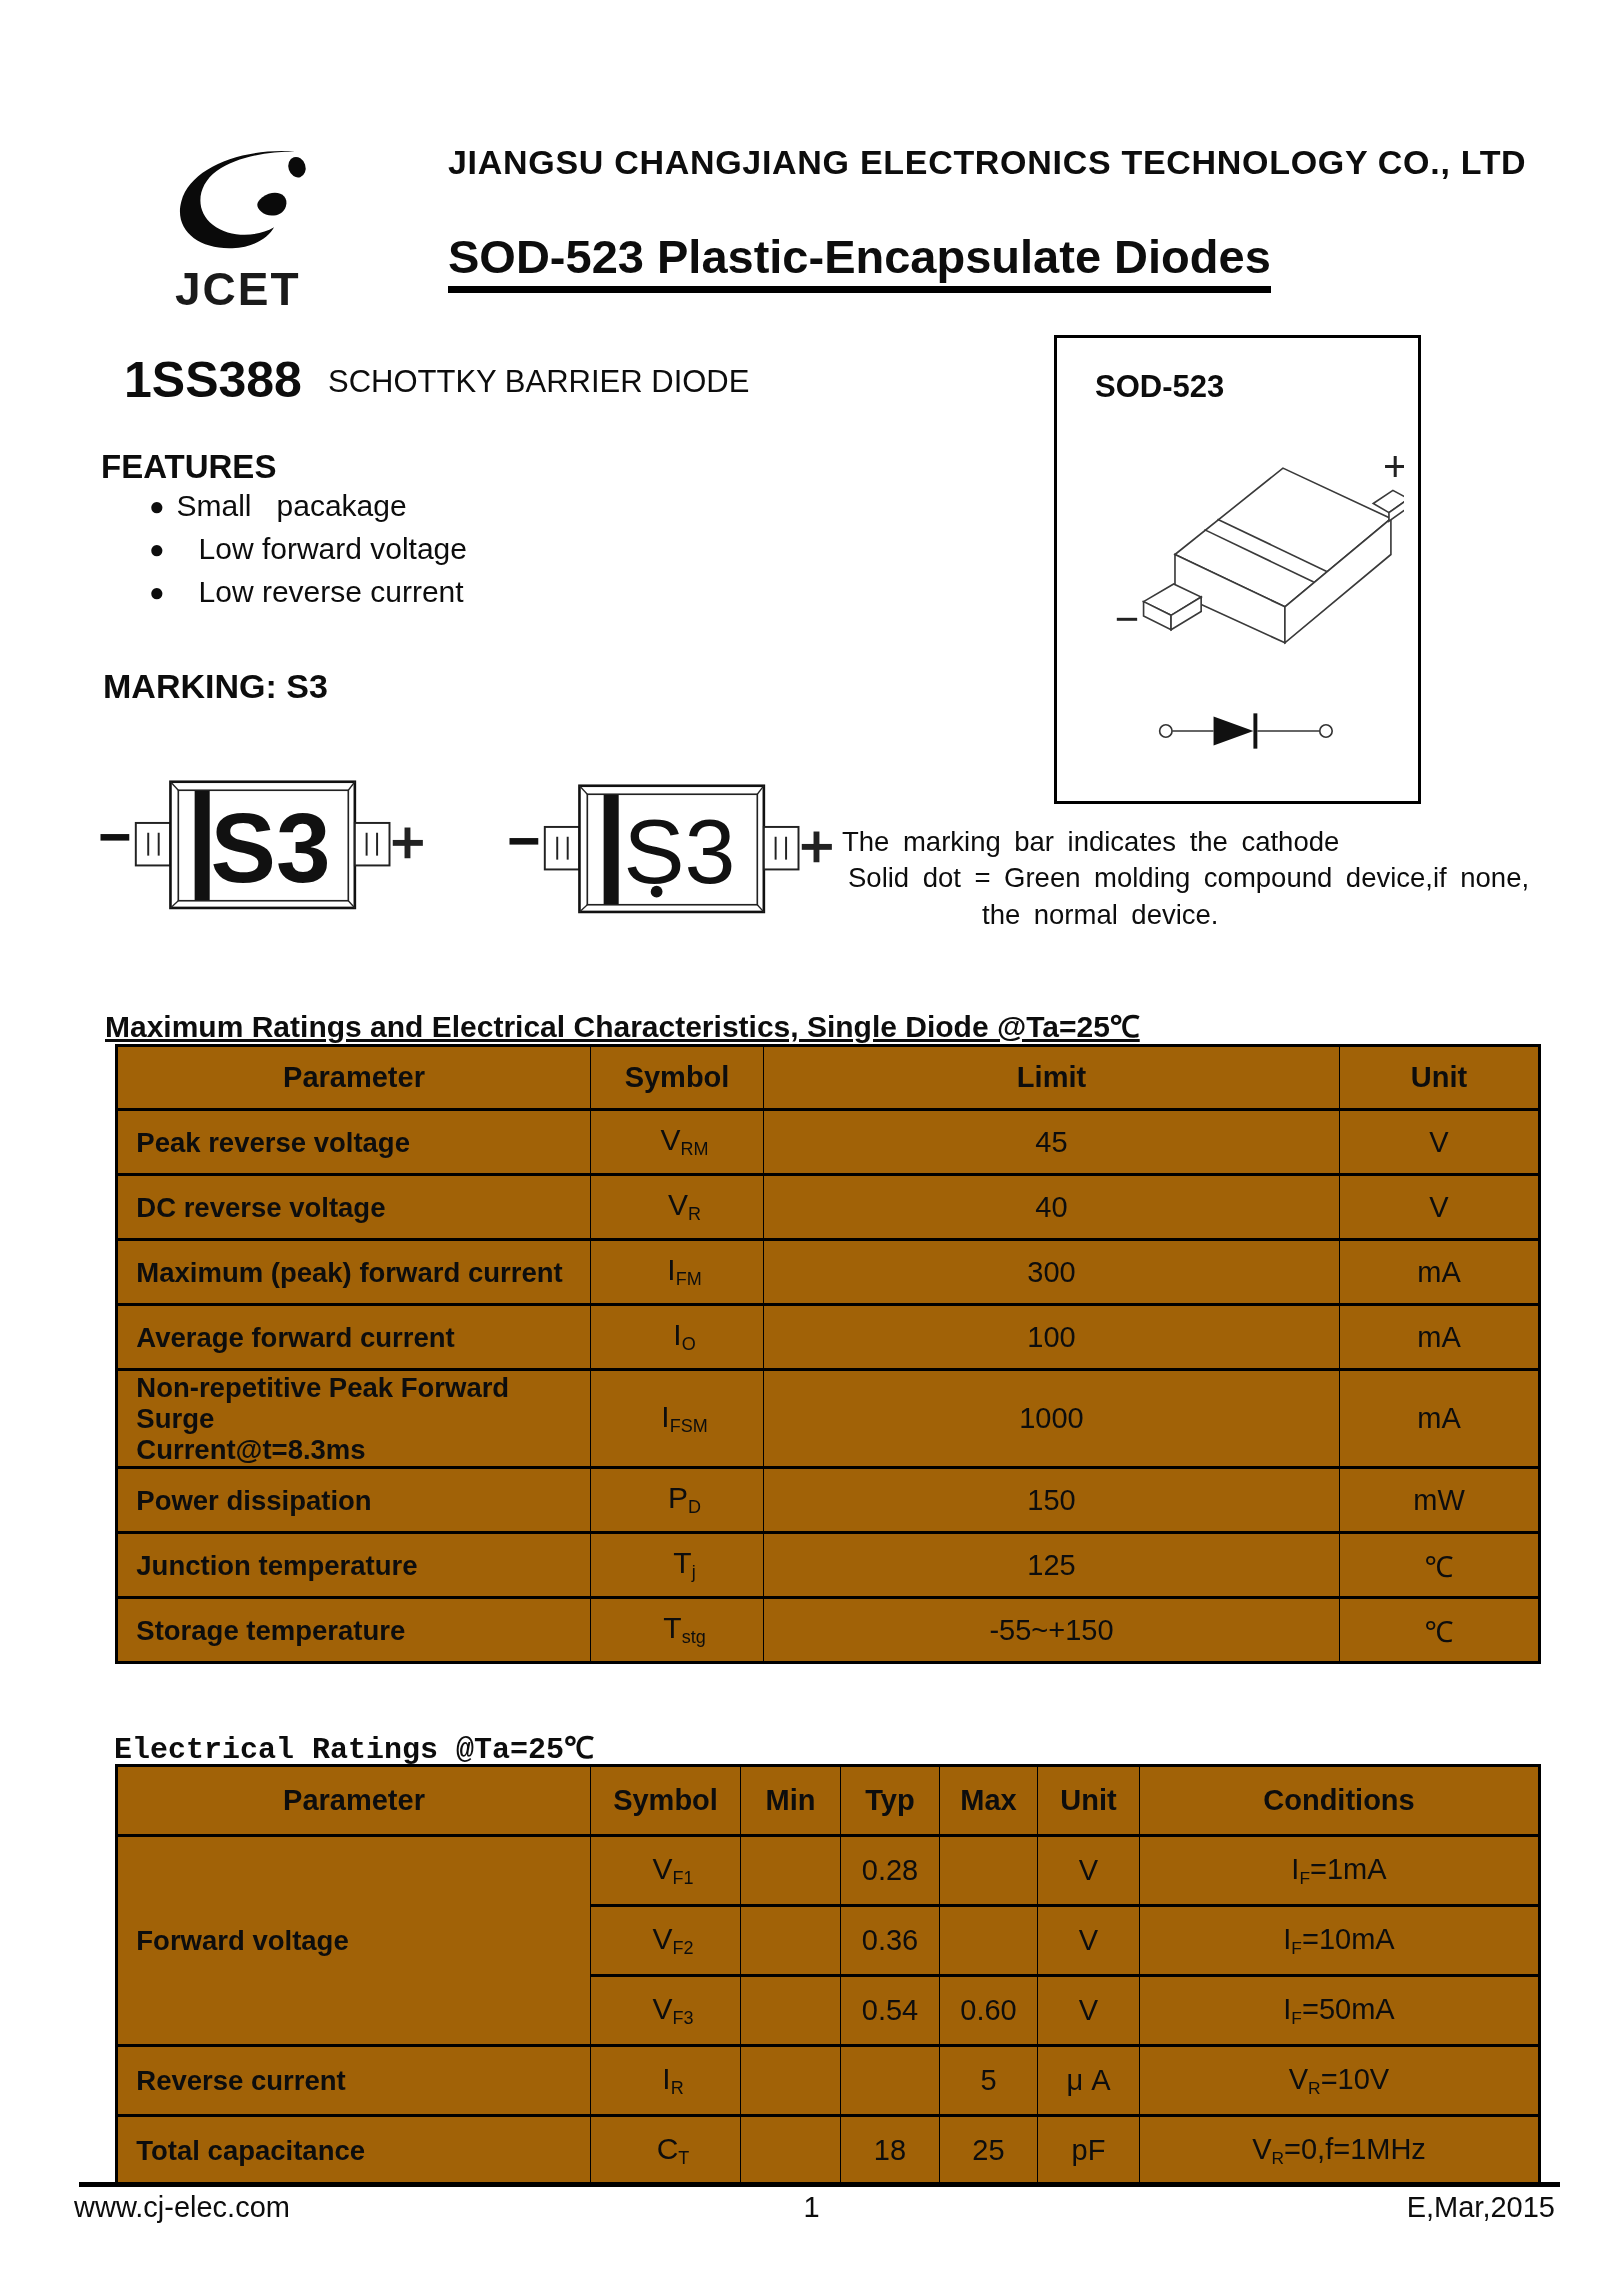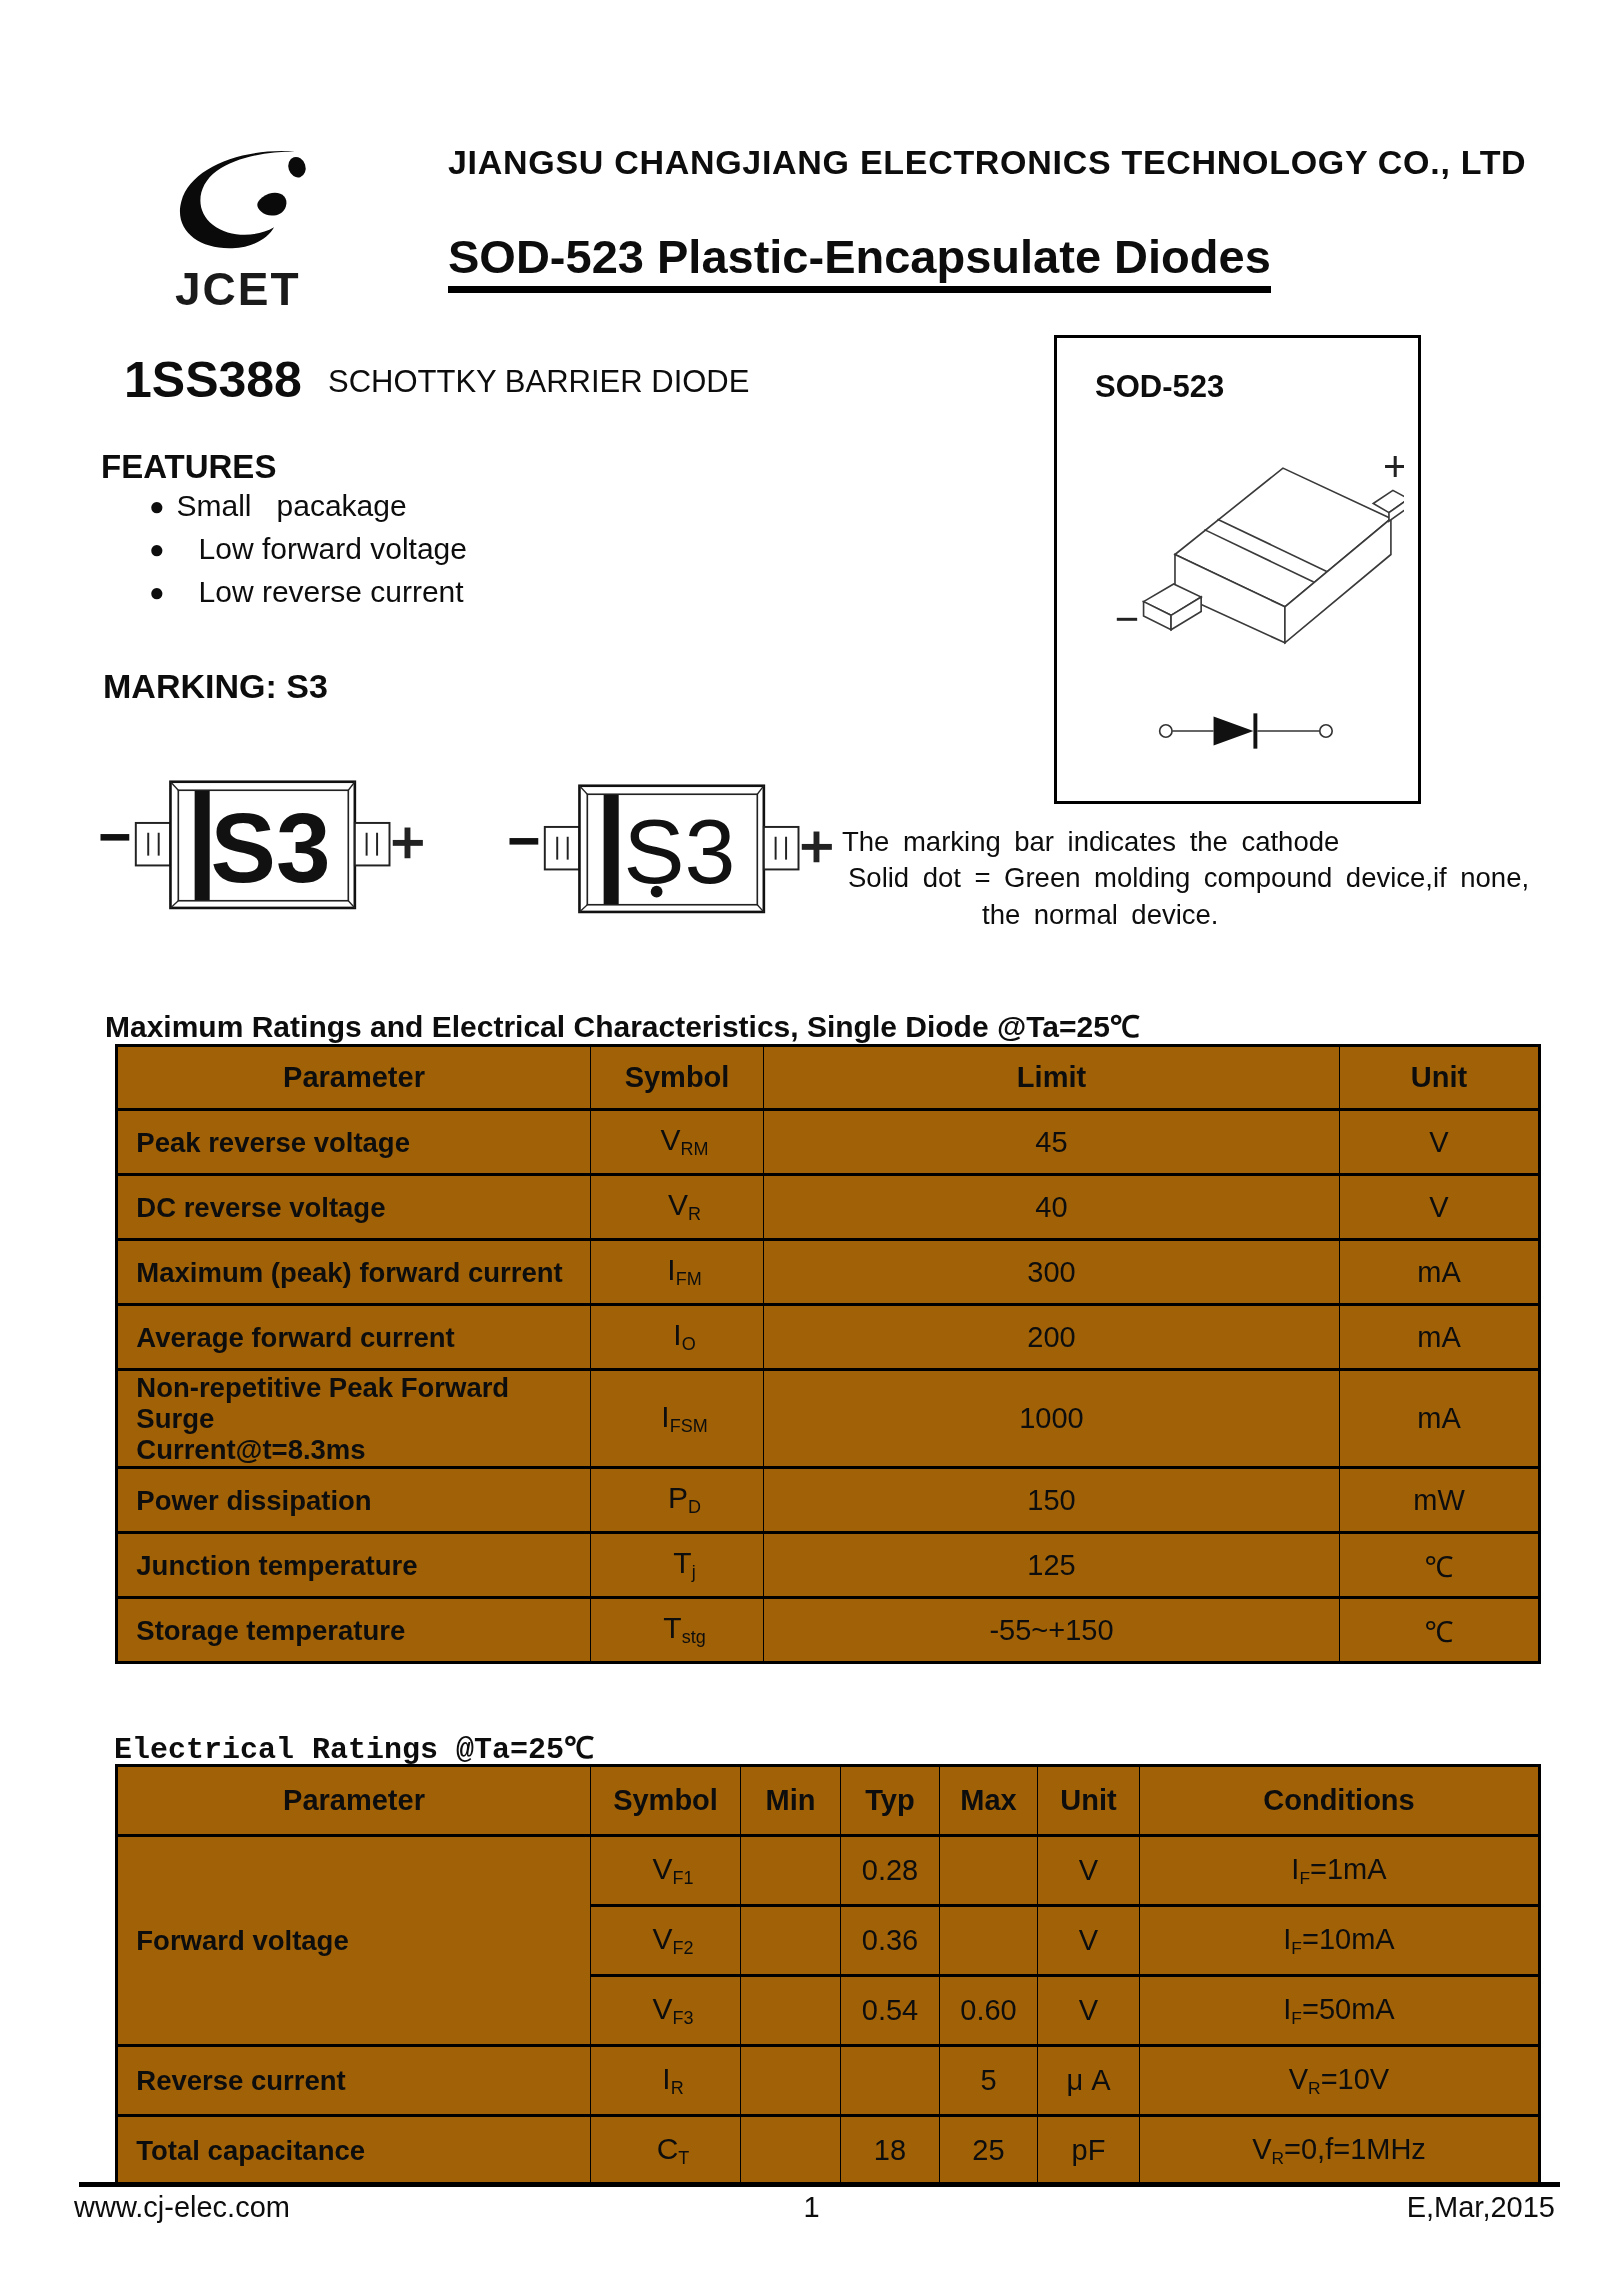--- a/index.html
+++ b/index.html
@@ -158,21 +158,21 @@
     <line x1="420" y1="88" x2="420" y2="123" stroke="#222" stroke-width="3"></line>
     <line x1="436" y1="88" x2="436" y2="123" stroke="#222" stroke-width="3"></line>
     <rect x="460" y="99" width="46" height="9" fill="#222"></rect>
     <rect x="478" y="80" width="9" height="47" fill="#222"></rect>
   </svg>
 
   <div class="abs note" style="left:848px;top:862px;">Solid dot = Green molding compound device,if none,</div>
   <div class="abs note" style="left:842px;top:826px;">The marking bar indicates the cathode</div>
   <div class="abs note" style="left:982px;top:899px;">the normal device.</div>
 
-  <div class="abs sec-title" style="left:105px;top:1005px;">Maximum Ratings and Electrical Characteristics, Single Diode @Ta=25℃</div>
+  <div class="abs sec-title" style="left:105px;top:1005px;text-decoration:underline;">Maximum Ratings and Electrical Characteristics, Single Diode @Ta=25℃</div>
   <table class="tbl tbl-max">
       <colgroup>
         <col style="width: 474px;">
         <col style="width: 173px;">
         <col style="width: 576px;">
         <col style="width: 200px;">
       </colgroup>
       <thead>
         <tr>
           <th>Parameter</th>
@@ -196,21 +196,21 @@
         </tr>
         <tr>
           <td class="c-param">Maximum (peak) forward current</td>
           <td class="c-sym"><span>I</span><span class="sub">FM</span></td>
           <td class="c-val">300</td>
           <td class="c-unit">mA</td>
         </tr>
         <tr>
           <td class="c-param">Average forward current</td>
           <td class="c-sym"><span>I</span><span class="sub">O</span></td>
-          <td class="c-val">200</td>
+          <td class="c-val">100</td>
           <td class="c-unit">mA</td>
         </tr>
         <tr>
           <td class="c-param">Non-repetitive Peak Forward Surge
  Current@t=8.3ms</td>
           <td class="c-sym"><span>I</span><span class="sub">FSM</span></td>
           <td class="c-val">1000</td>
           <td class="c-unit">mA</td>
         </tr>
         <tr>

